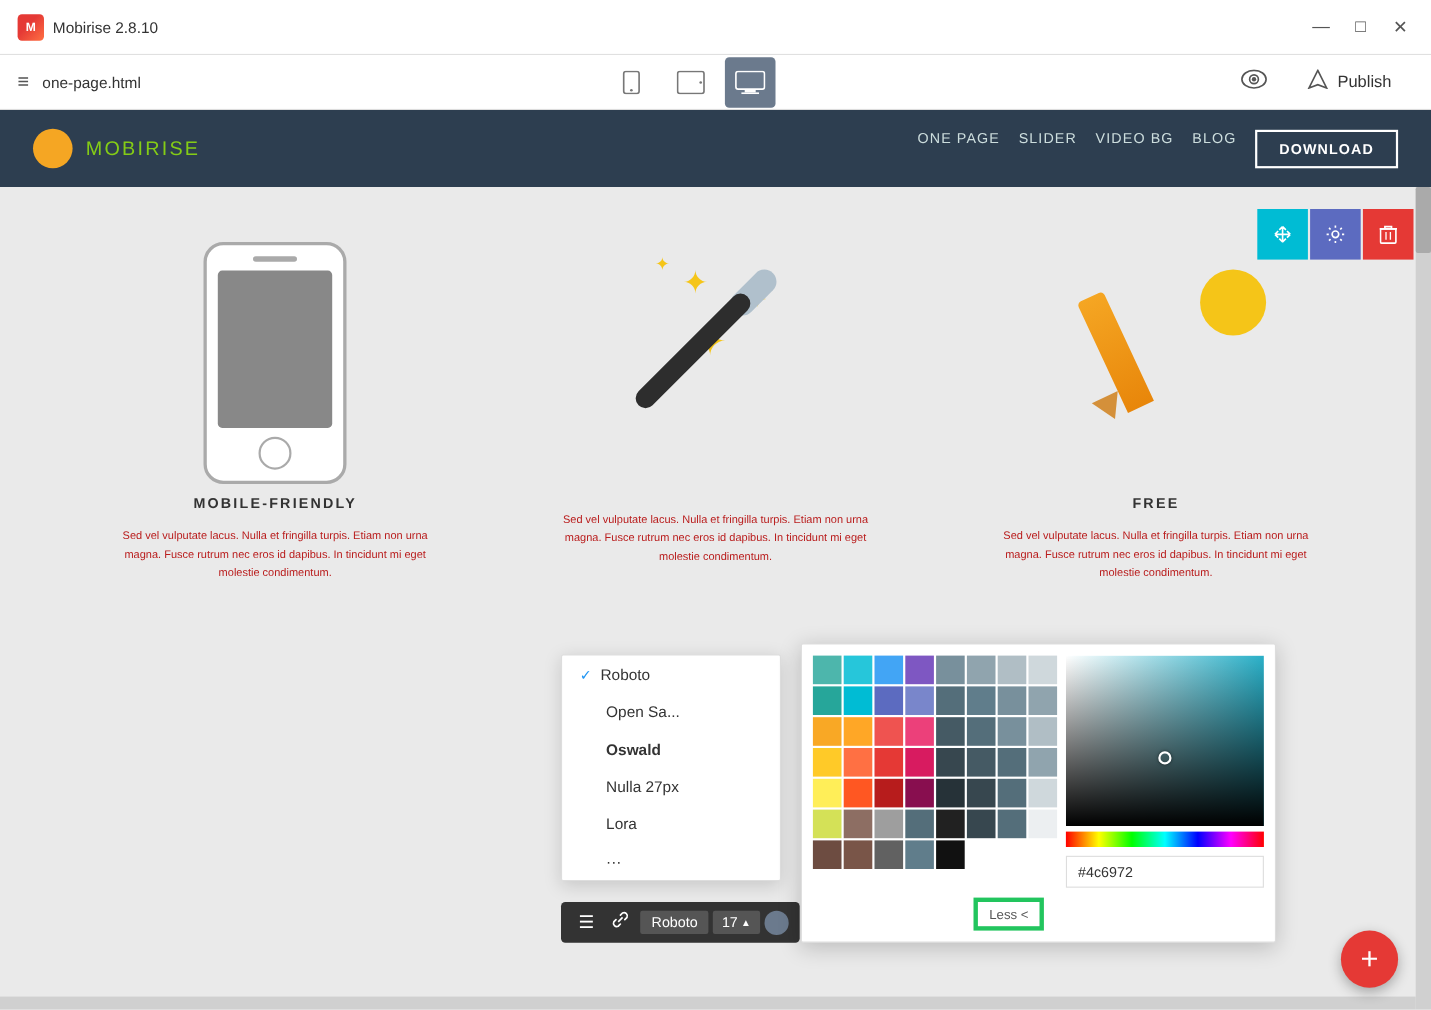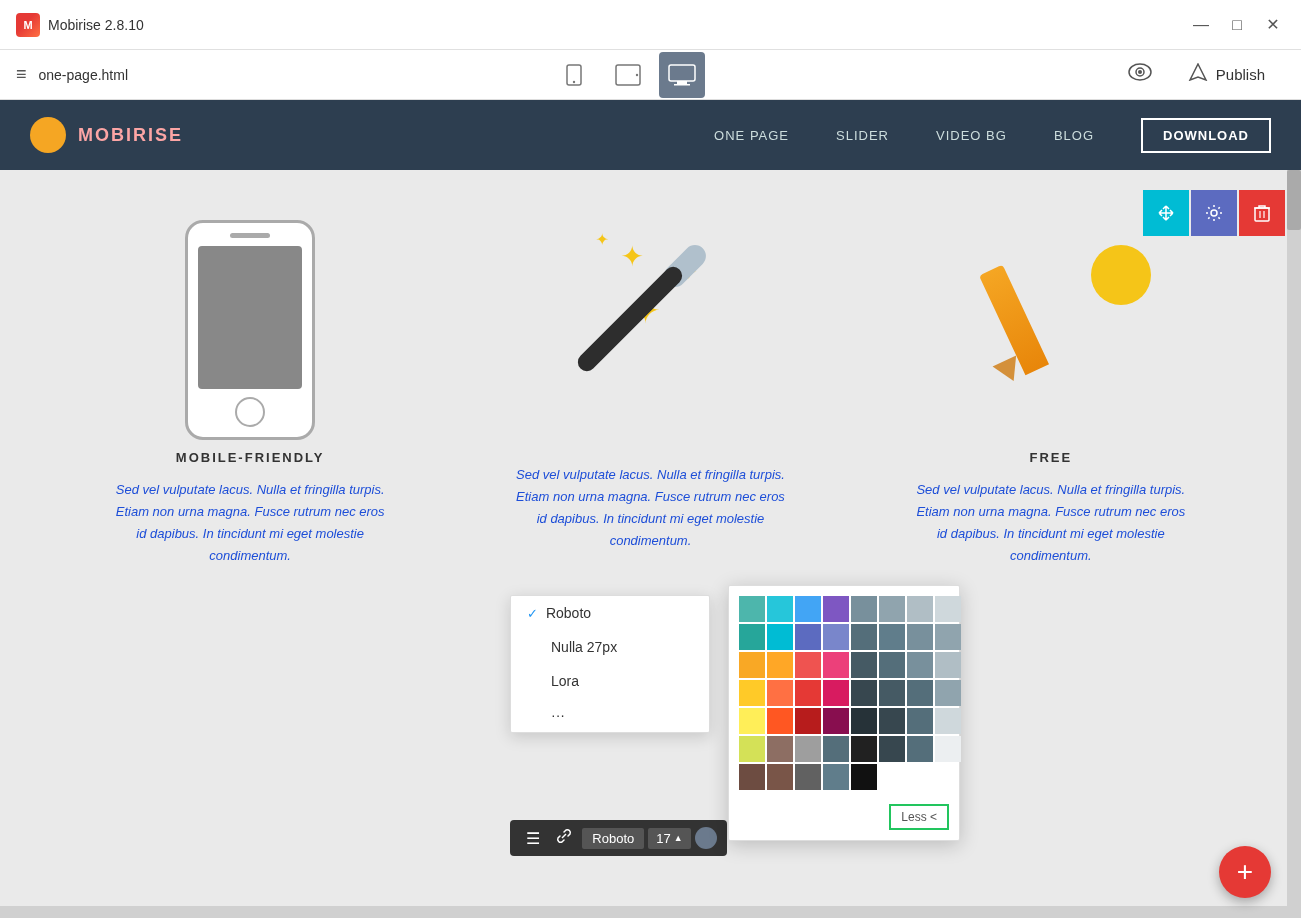--- a/index.html
+++ b/index.html
@@ -65,22 +65,22 @@
       background: #2d3e50;
       display: flex;
       align-items: center;
       padding: 0 30px;
     }
     .nav-logo { display: flex; align-items: center; gap: 12px; }
     .nav-logo-circle {
       width: 36px; height: 36px; border-radius: 50%;
       background: #f5a623;
     }
-    .nav-logo-text { color: #fca5a5; font-size: 18px; font-weight: bold; letter-spacing: 2px; }
-    .nav-links { display: flex; gap: 47px; margin-left: auto; align-items: center; }
+    .nav-logo-text { color: #84cc16; font-size: 18px; font-weight: normal; letter-spacing: 2px; }
+    .nav-links { display: flex; gap: 17px; margin-left: auto; }
     .nav-link { color: #cdd; font-size: 13px; letter-spacing: 1px; text-decoration: none; }
     .nav-download {
       border: 2px solid #fff; color: #fff; padding: 8px 20px;
       font-size: 13px; font-weight: bold; letter-spacing: 1px;
     }
 
     
     .toolbar-overlay {
       position: absolute;
       top: 190px; right: 16px;
@@ -118,23 +118,22 @@
       width: 220px; height: 200px;
       display: flex; align-items: center; justify-content: center;
       margin-bottom: 20px;
     }
 
     .col-title {
       font-size: 13px; font-weight: bold; letter-spacing: 2px;
       color: #333; margin-bottom: 14px;
     }
     .col-text {
-      font-size: 13px; color: #1d4ed8; line-height: 1.7;
+      font-size: 10px; color: #b91c1c; line-height: 1.7;
       max-width: 280px;
-      font-style: italic;
     }
 
     
     .font-dropdown {
       position: absolute;
       left: 510px; top: 425px;
       background: #fff;
       border: 1px solid #ddd;
       border-radius: 2px;
       box-shadow: 0 4px 16px rgba(0,0,0,0.15);
@@ -193,23 +192,23 @@
       width: 230px;
     }
     .swatch-grid {
       display: grid; grid-template-columns: repeat(8, 26px); gap: 2px;
       margin-bottom: 8px;
     }
     .swatch {
       width: 26px; height: 26px; cursor: pointer;
     }
     .less-btn {
-      border: 2px solid #22c55e; padding: 4px 10px;
+      border: 4px solid #22c55e; padding: 4px 10px;
       font-size: 12px; color: #555; cursor: pointer;
-      float: right; margin-top: 6px;
+      float: right; margin-top: 18px;
     }
     .gradient-area {
       width: 200px; padding: 10px;
     }
 
     
     .scrollbar-right {
       position: absolute; right: 0; top: 0; bottom: 0; width: 14px;
       background: #d0d0d0;
     }
@@ -414,20 +413,28 @@
       </div>
       <div class="col-title">FREE</div>
       <div class="col-text">Sed vel vulputate lacus. Nulla et fringilla turpis. Etiam non urna magna. Fusce rutrum nec eros id dapibus. In tincidunt mi eget molestie condimentum.</div>
     </div>
   </div>
 
   <div class="font-dropdown">
     <div class="font-item active">
       <span class="check">✓</span>
       <span>Roboto</span>
+    </div>
+    <div class="font-item">
+      <span style="width:16px"></span>
+      <span>Open Sa...</span>
+    </div>
+    <div class="font-item bold-font">
+      <span style="width:16px"></span>
+      <span>Oswald</span>
     </div>
     <div class="font-item">
       <span style="width:16px"></span>
       <span>Nulla 27px</span>
     </div>
     <div class="font-item">
       <span style="width:16px"></span>
       <span>Lora</span>
     </div>
     <div class="font-item">
@@ -516,20 +523,34 @@
         <div class="swatch" style="background:#795548;"></div>
         <div class="swatch" style="background:#616161;"></div>
         <div class="swatch" style="background:#607d8b;"></div>
         <div class="swatch" style="background:#111;"></div>
       </div>
       <div style="display:flex;justify-content:flex-end;margin-top:4px;">
         <div class="less-btn">Less &lt;</div>
       </div>
     </div>
 
+    <div class="gradient-area">
+      
+      <div style="position:relative;width:180px;height:155px;cursor:crosshair;overflow:hidden;">
+
+        <div style="position:absolute;inset:0;background:linear-gradient(to right,#fff,#2ab0c8);"></div>
+        <div style="position:absolute;inset:0;background:linear-gradient(to bottom,transparent,#000);"></div>
+
+        <div style="position:absolute;left:50%;top:60%;width:12px;height:12px;border-radius:50%;border:2px solid #fff;transform:translate(-50%,-50%);box-shadow:0 0 3px rgba(0,0,0,0.6);"></div>
+      </div>
+      
+      <div style="width:180px;height:14px;margin-top:5px;background:linear-gradient(to right,#f00,#ff0,#0f0,#0ff,#00f,#f0f,#f00);cursor:pointer;"></div>
+      
+      <input type="text" style="width: 180px; margin-top: 8px; border: 1px solid rgb(221, 221, 221); padding: 6px 10px; font-size: 13px; color: rgb(51, 51, 51); outline: none;" value="#4c6972">
+    </div>
   </div>
 
   <div class="scrollbar-right">
     <div class="scrollbar-thumb"></div>
   </div>
 
   <div class="scroll-bottom"></div>
 
   <div class="fab">+</div>
 

